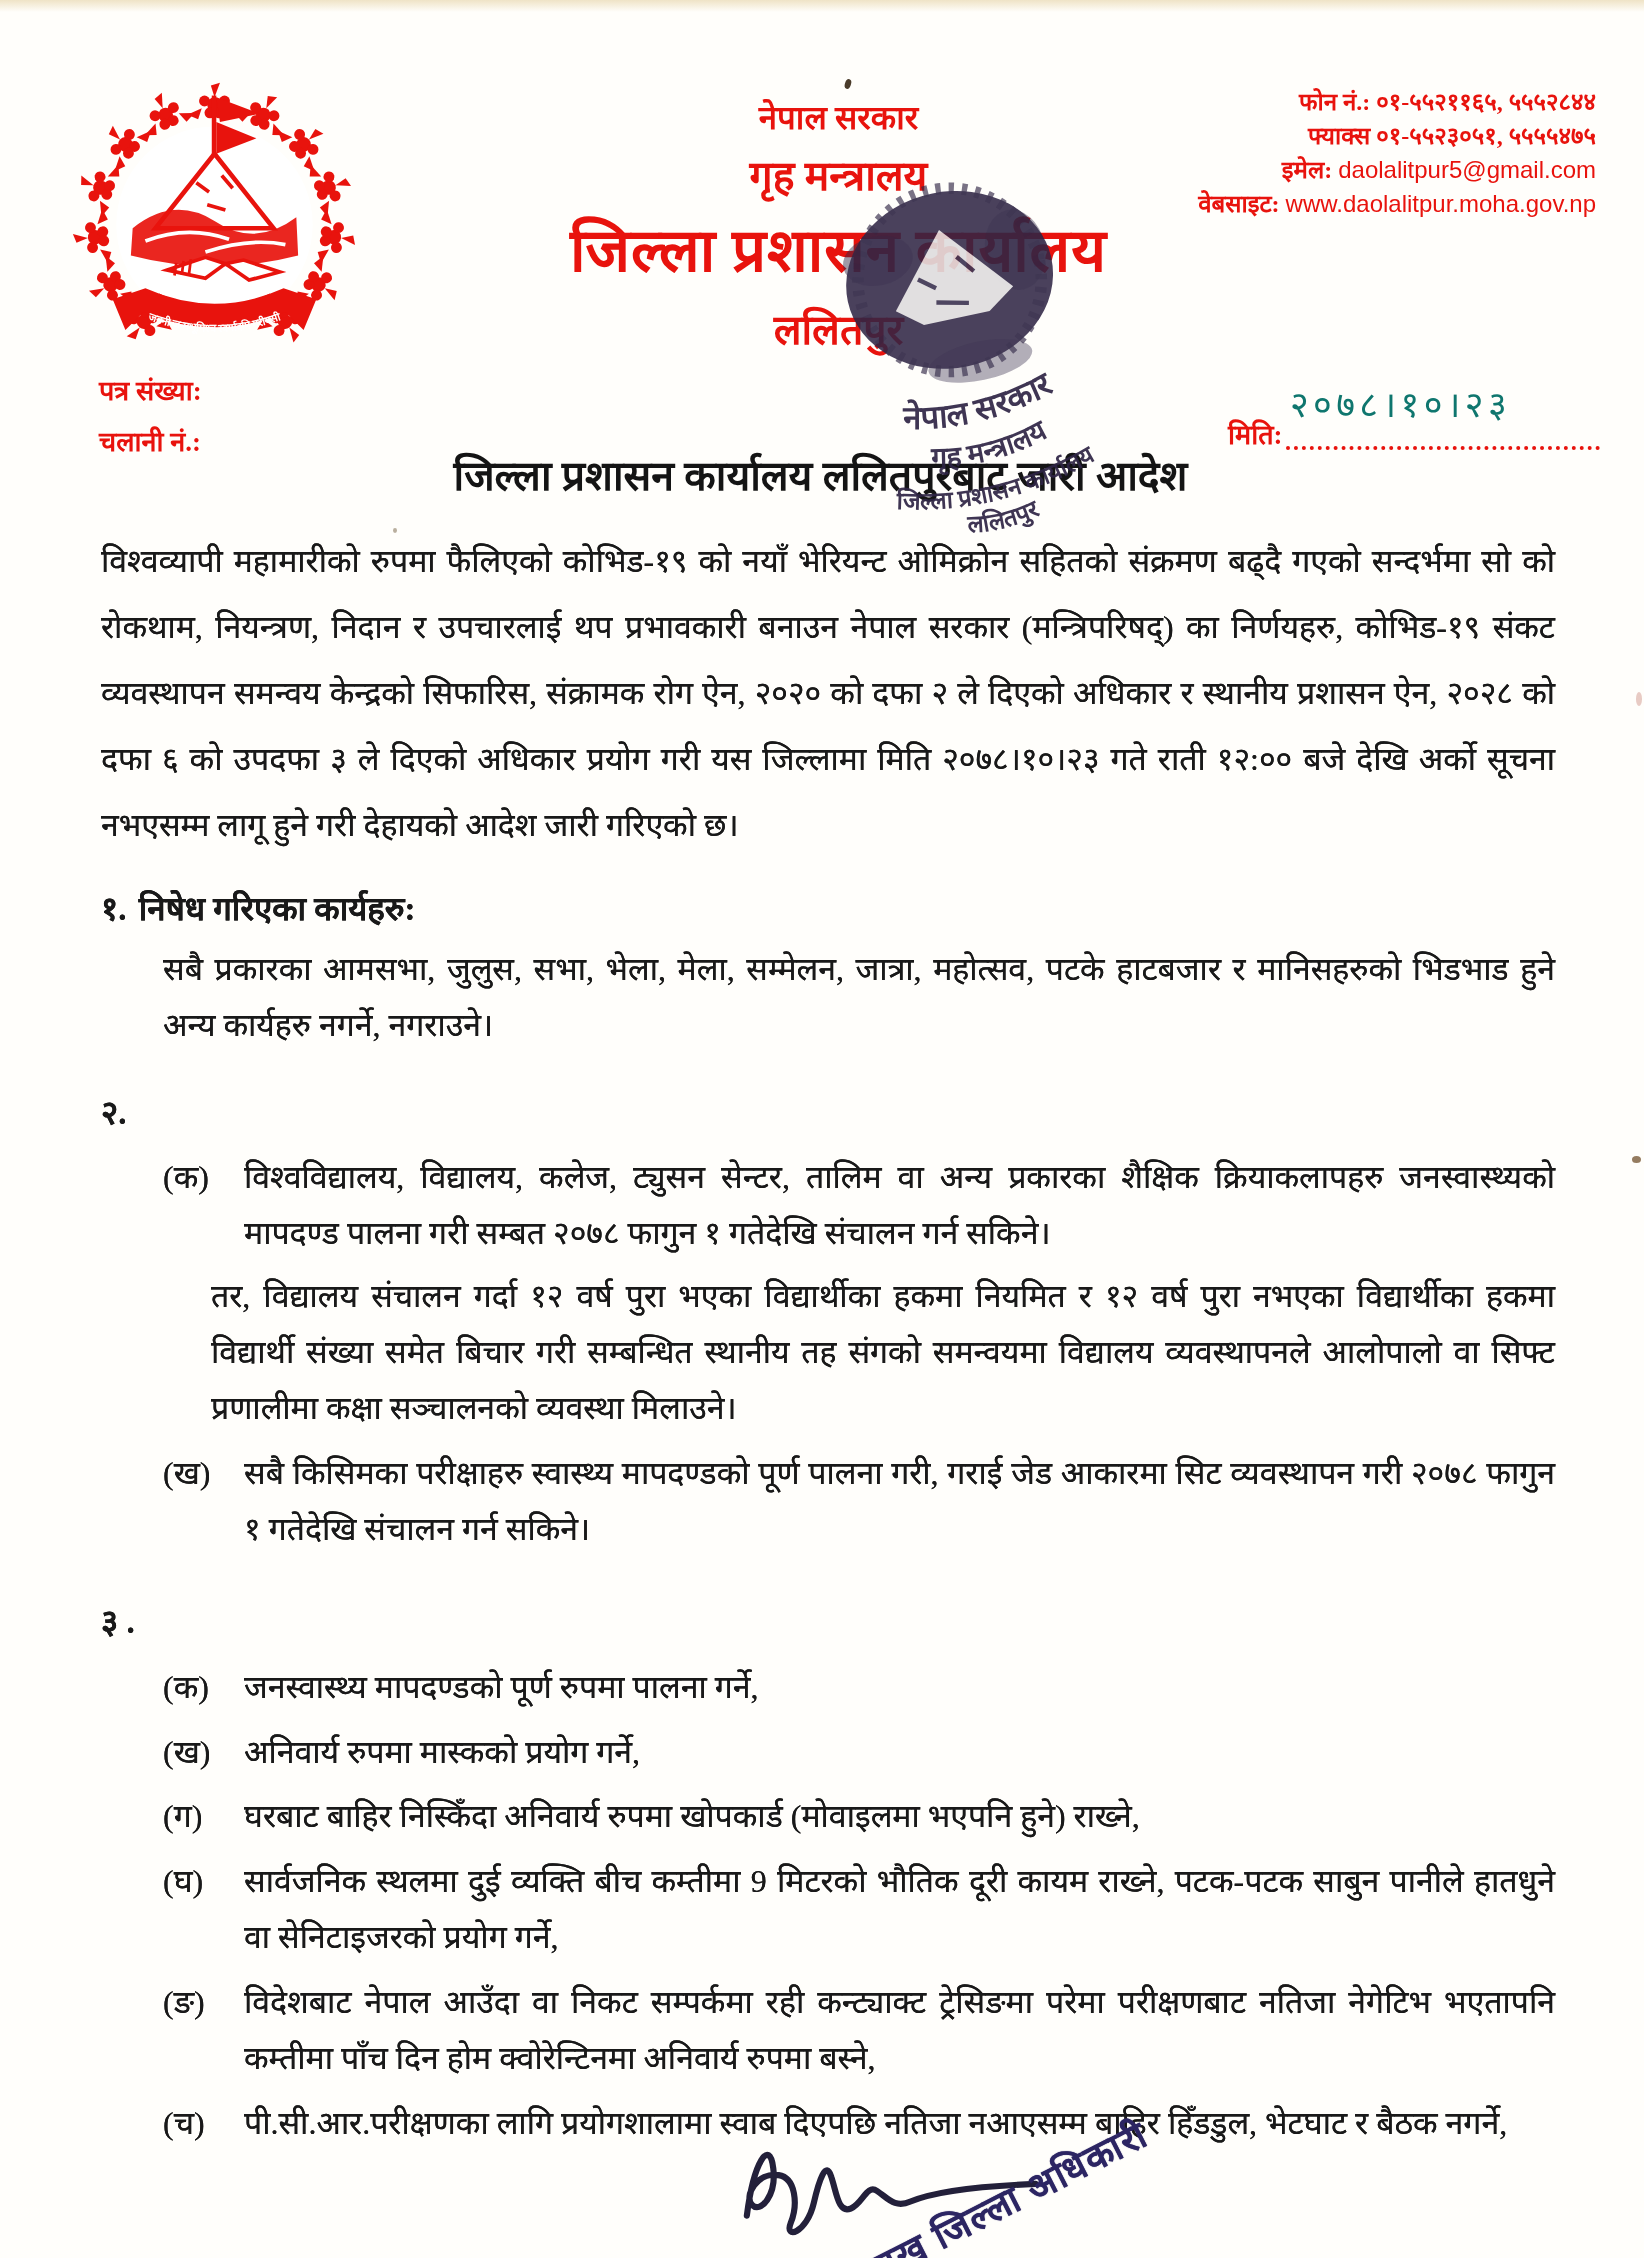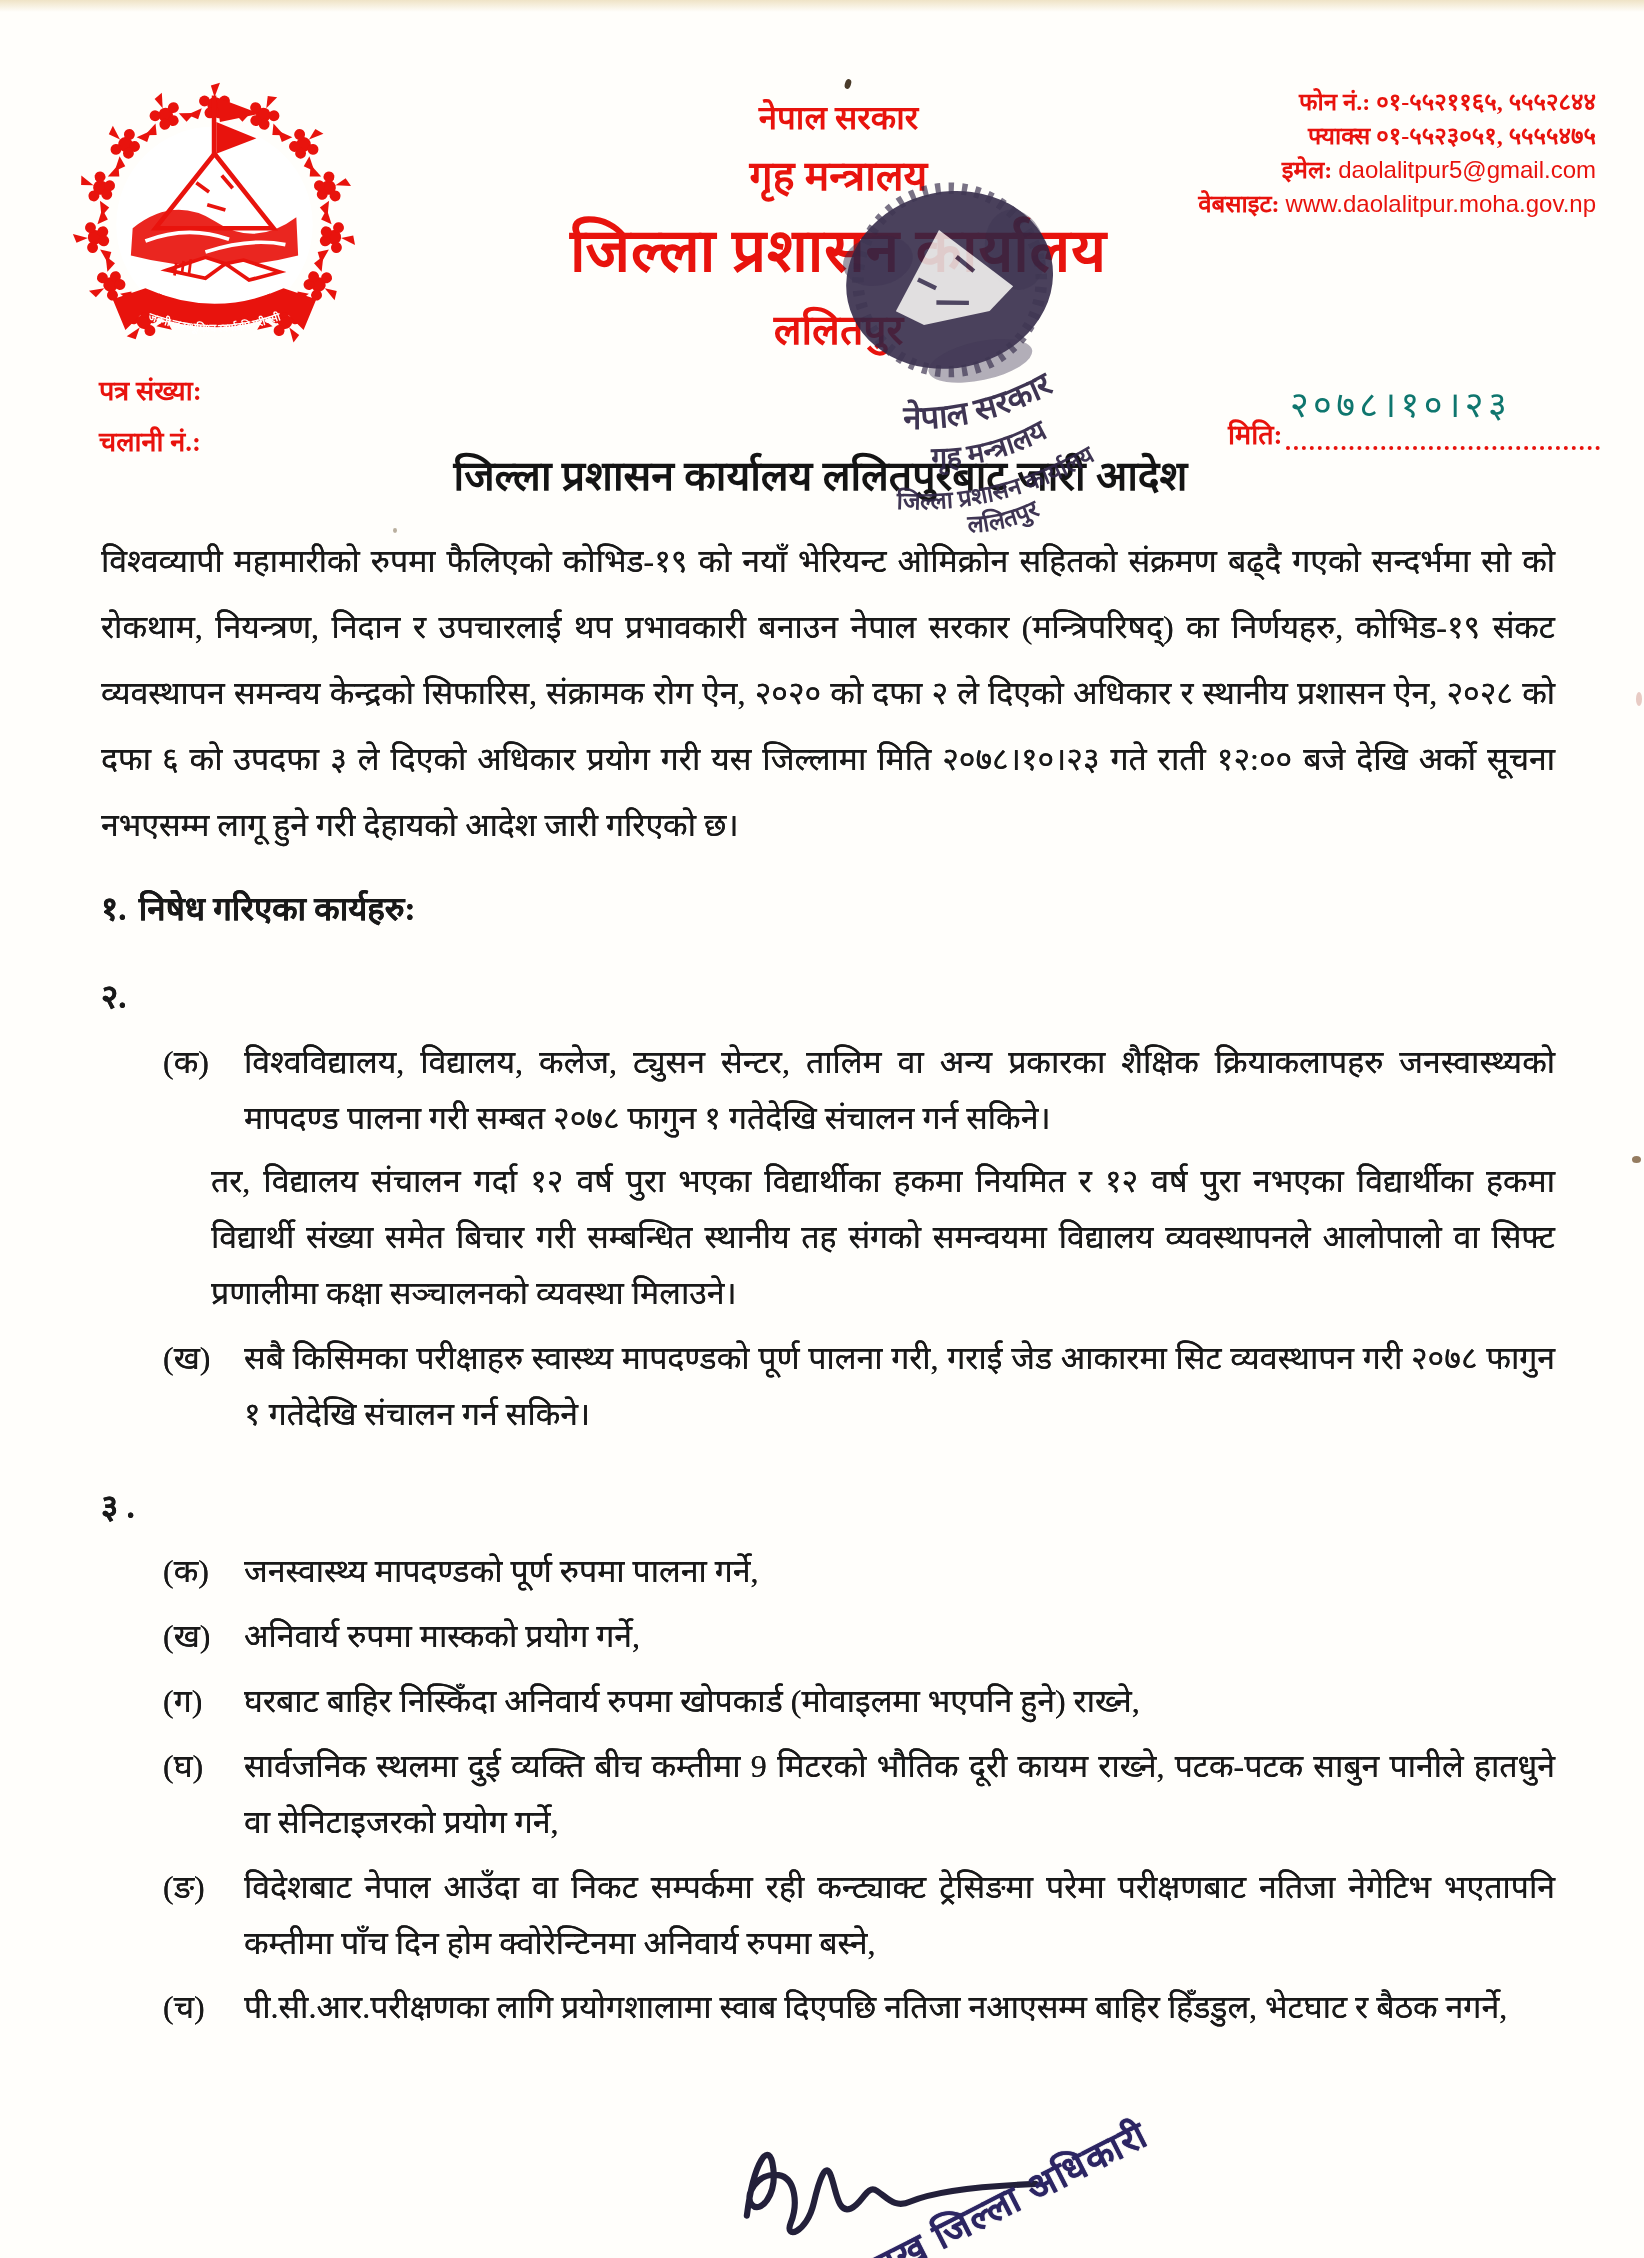--- a/index.html
+++ b/index.html
@@ -191,20 +191,21 @@
   <div class="doc-title">जिल्ला प्रशासन कार्यालय ललितपुरबाट जारी आदेश</div>
 
   <div class="body">
     <div class="intro">विश्वव्यापी महामारीको रुपमा फैलिएको कोभिड-१९ को नयाँ भेरियन्ट ओमिक्रोन सहितको संक्रमण बढ्दै गएको सन्दर्भमा सो को रोकथाम, नियन्त्रण, निदान र उपचारलाई थप प्रभावकारी बनाउन नेपाल सरकार (मन्त्रिपरिषद्) का निर्णयहरु, कोभिड-१९ संकट व्यवस्थापन समन्वय केन्द्रको सिफारिस, संक्रामक रोग ऐन, २०२० को दफा २ ले दिएको अधिकार र स्थानीय प्रशासन ऐन, २०२८ को दफा ६ को उपदफा ३ ले दिएको अधिकार प्रयोग गरी यस जिल्लामा मिति २०७८।१०।२३ गते राती १२:०० बजे देखि अर्को सूचना नभएसम्म लागू हुने गरी देहायको आदेश जारी गरिएको छ।</div>
 
     <div class="sec1">
       <div class="sec-head">
         <span class="num">१.</span>
         <span>निषेध गरिएका कार्यहरु:</span>
       </div>
+      <div class="sec-body">सबै प्रकारका आमसभा, जुलुस, सभा, भेला, मेला, सम्मेलन, जात्रा, महोत्सव, पटके हाटबजार र मानिसहरुको भिडभाड हुने अन्य कार्यहरु नगर्ने, नगराउने।</div>
     </div>
 
     <div class="sec2">
       <div class="sec-head">
         <span class="num">२.</span>
       </div>
       <div class="item">
         <span class="mk">(क)</span>
         <span class="tx">विश्वविद्यालय, विद्यालय, कलेज, ट्युसन सेन्टर, तालिम वा अन्य प्रकारका शैक्षिक क्रियाकलापहरु जनस्वास्थ्यको मापदण्ड पालना गरी सम्बत २०७८ फागुन १ गतेदेखि संचालन गर्न सकिने।</span>
       </div>

